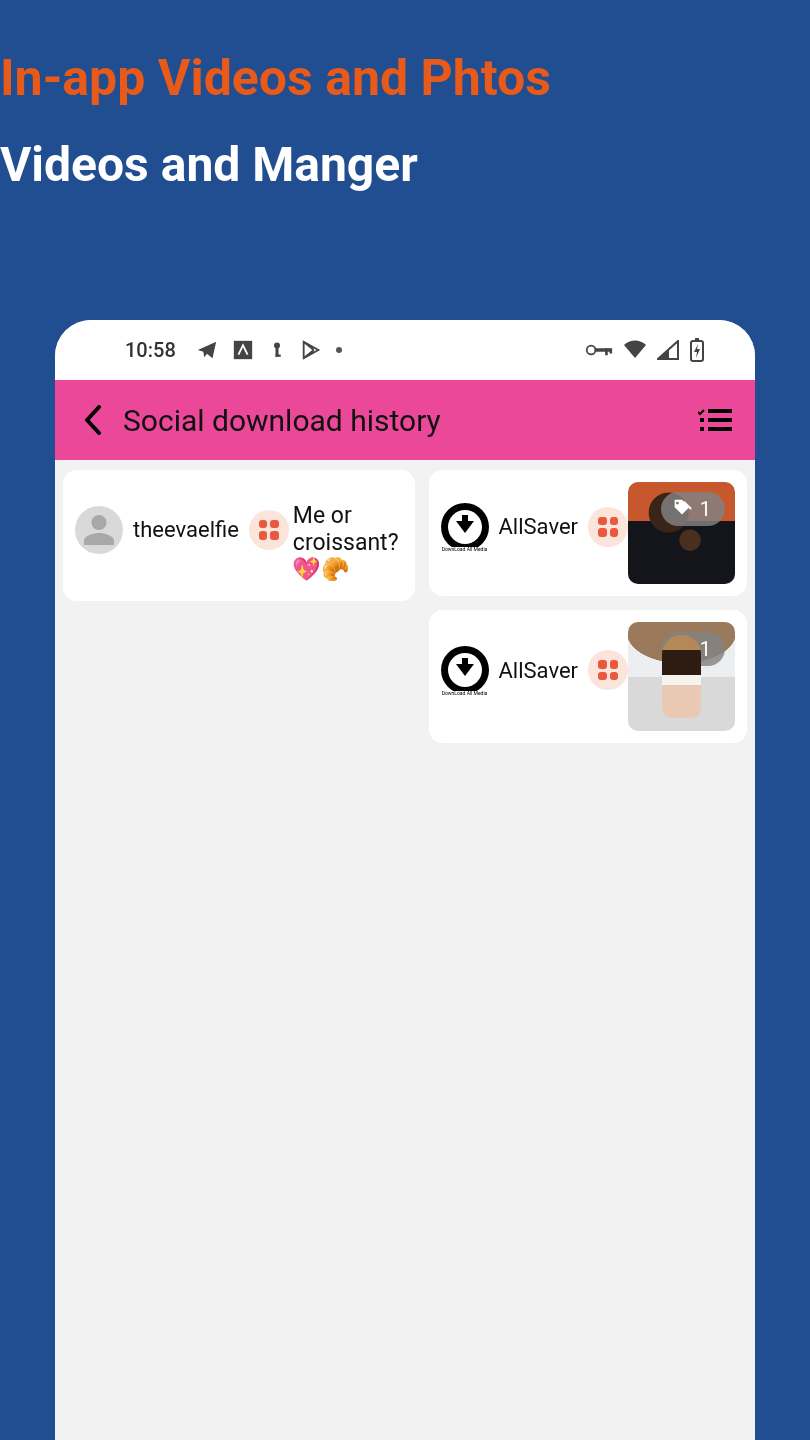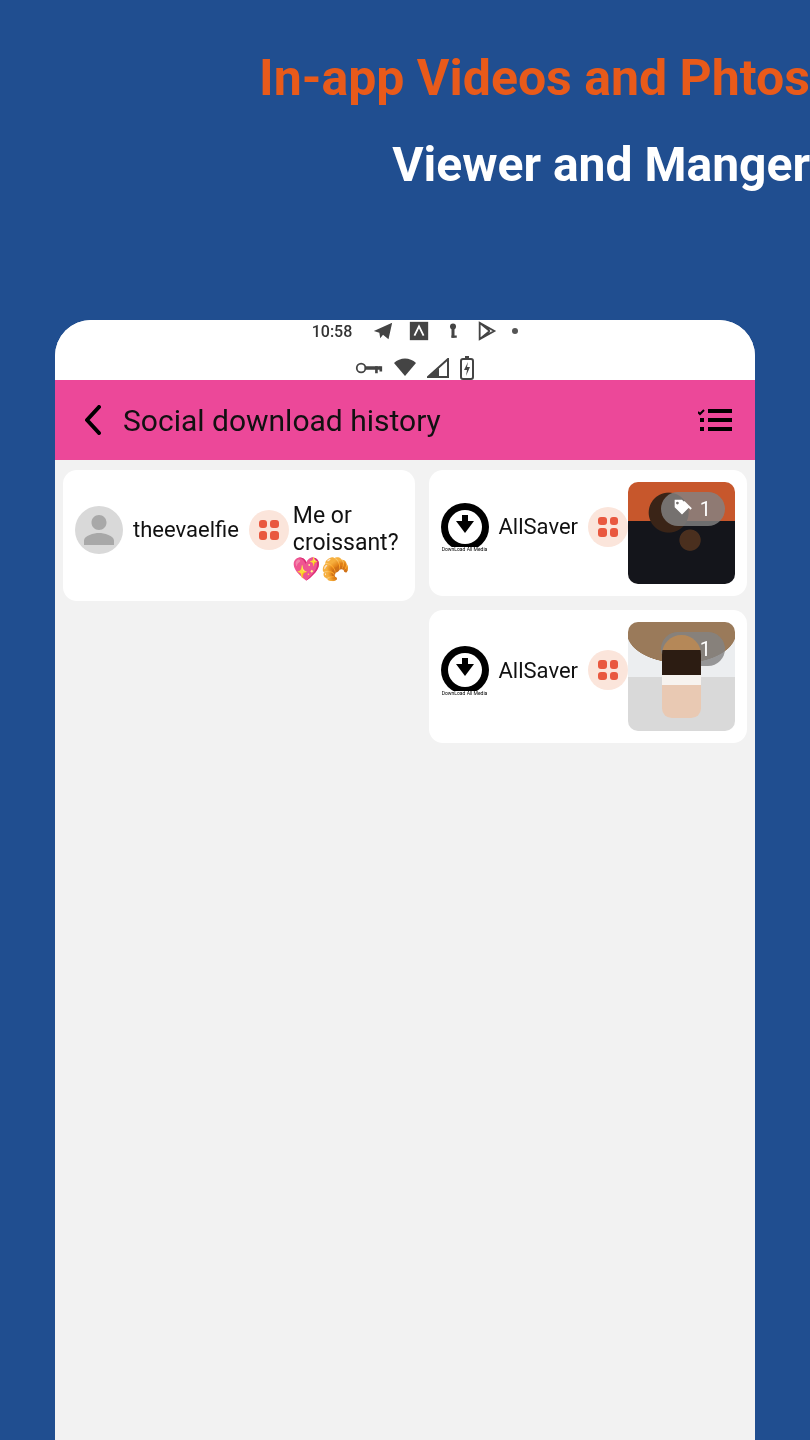--- a/index.html
+++ b/index.html
@@ -4,21 +4,21 @@
 <style>
   * { box-sizing: border-box; margin: 0; padding: 0; }
   body {
     width: 810px;
     height: 1440px;
     background: #204e90;
     font-family: -apple-system, BlinkMacSystemFont, "Segoe UI", Roboto, Arial, sans-serif;
     overflow: hidden;
   }
   .promo-heading {
-    text-align: right;
+    text-align: left;
     padding-top: 48px;
   }
   .promo-heading .line1 {
     color: #e85a1a;
     font-size: 50px;
     font-weight: 700;
     line-height: 1.2;
   }
   .promo-heading .line2 {
     color: #ffffff;
@@ -38,23 +38,22 @@
     border-radius: 36px 36px 0 0;
     overflow: hidden;
   }
   .status-bar {
     height: 60px;
     background: #ffffff;
     display: flex;
     align-items: center;
     justify-content: space-between;
     padding: 0 50px 0 70px;
-    font-size: 16px;
+    font-size: 20px;
     color: #333;
-    flex-direction: column;
   }
   .status-left { display: flex; align-items: center; gap: 14px; }
   .status-right { display: flex; align-items: center; gap: 10px; }
   .status-time { font-weight: 500; margin-right: 6px; }
   .status-icon { display:inline-flex; align-items:center; justify-content:center; }
   .app-header {
     height: 80px;
     background: #ec4899;
     display: flex;
     align-items: center;
@@ -203,21 +202,21 @@
       linear-gradient(180deg, #b58858 0 18%, #2c1c12 18% 48%, #f7f3ef 48% 60%, #e9c9b3 60% 100%);
     border-radius: 40px 40px 20px 20px;
   }
   .dot { width:6px; height:6px; border-radius:50%; background:#555; }
 </style>
 </head>
 <body>
 
 <div class="promo-heading">
   <div class="line1">In-app Videos and Phtos</div>
-  <div class="line2">Viewer and Manger</div>
+  <div class="line2">Videos and Manger</div>
 </div>
 
 <div class="phone-frame">
 
   <div class="status-bar">
     <div class="status-left">
       <span class="status-time">10:58</span>
       <span class="status-icon">
         <svg width="22" height="22" viewBox="0 0 24 24">
             <path fill="#444" d="M2 12l20-9-4 18-6-5-3 4-1-6z"></path>

